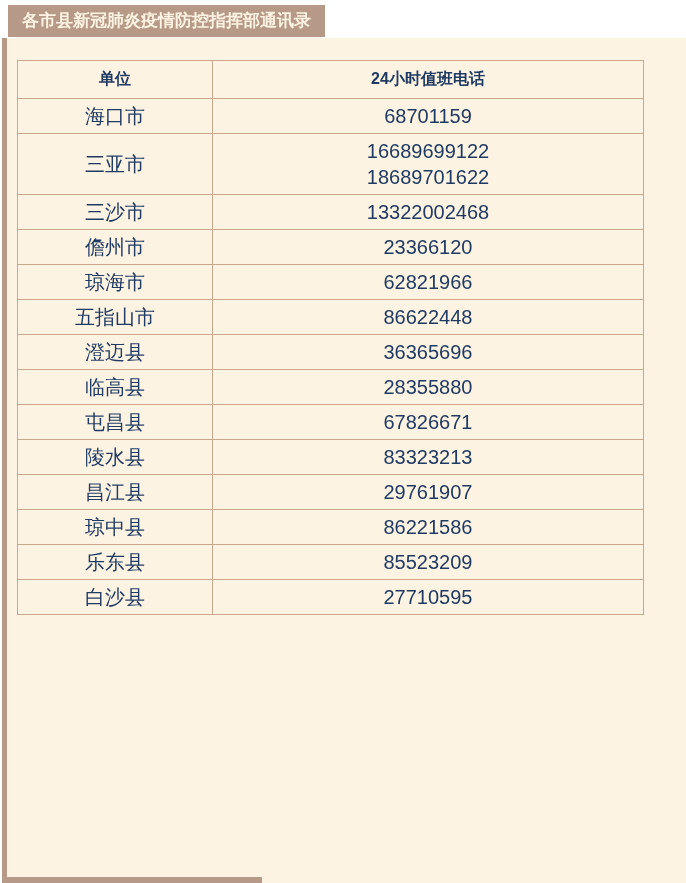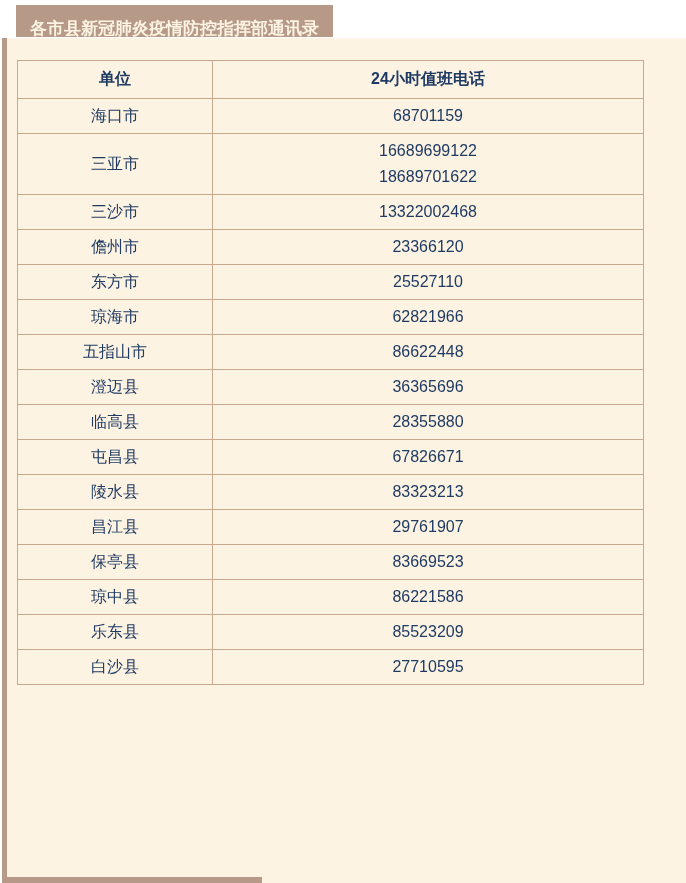--- a/index.html
+++ b/index.html
@@ -10,25 +10,25 @@
     --banner-text:#fdf3e2;
   }
   *{box-sizing:border-box;}
   html,body{margin:0;padding:0;}
   body{
     width:686px;height:883px;position:relative;overflow:hidden;
     background:#ffffff;
     font-family:"Liberation Sans","DejaVu Sans",sans-serif;
   }
   .banner{
-    position:absolute;top:5px;left:16px;height:32px;
+    position:absolute;top:5px;left:8px;height:32px;
     background:var(--banner-bg);
     color:var(--banner-text);
     font-size:17px;font-weight:bold;line-height:32px;
-    padding:8px 14px;white-space:nowrap;
+    padding:0 14px;white-space:nowrap;
   }
   .left-bar{
     position:absolute;left:2px;top:38px;width:5px;bottom:0;
     background:var(--banner-bg);
   }
   .panel{
     position:absolute;left:7px;top:38px;right:0;bottom:0;
     background:var(--panel-bg);
   }
   table.contact-table{
@@ -41,21 +41,21 @@
     border:1px solid var(--border);
     text-align:center;vertical-align:middle;
     color:var(--text);
   }
   .contact-table th{
     font-size:16px;font-weight:bold;
     height:38px;padding:0;
   }
   .contact-table col.unit-col{width:195px;}
   .contact-table td{
-    font-size:16px;font-weight:normal;
+    font-size:20px;font-weight:normal;
     padding:4px 0;line-height:26px;text-align:center;
   }
   .phone-line{line-height:26px;}
   .bottom-bar{
     position:absolute;left:2px;bottom:0;width:260px;height:6px;
     background:var(--banner-bg);
   }
 </style>
 </head>
 <body>
@@ -98,26 +98,20 @@
             <div class="phone-line">13322002468</div>
           </td>
         </tr>
         <tr>
           <td>儋州市</td>
           <td>
             <div class="phone-line">23366120</div>
           </td>
         </tr>
         <tr>
-          <td>东方市</td>
-          <td>
-            <div class="phone-line">25527110</div>
-          </td>
-        </tr>
-        <tr>
           <td>琼海市</td>
           <td>
             <div class="phone-line">62821966</div>
           </td>
         </tr>
         <tr>
           <td>五指山市</td>
           <td>
             <div class="phone-line">86622448</div>
           </td>
@@ -146,26 +140,20 @@
             <div class="phone-line">83323213</div>
           </td>
         </tr>
         <tr>
           <td>昌江县</td>
           <td>
             <div class="phone-line">29761907</div>
           </td>
         </tr>
         <tr>
-          <td>保亭县</td>
-          <td>
-            <div class="phone-line">83669523</div>
-          </td>
-        </tr>
-        <tr>
           <td>琼中县</td>
           <td>
             <div class="phone-line">86221586</div>
           </td>
         </tr>
         <tr>
           <td>乐东县</td>
           <td>
             <div class="phone-line">85523209</div>
           </td>

